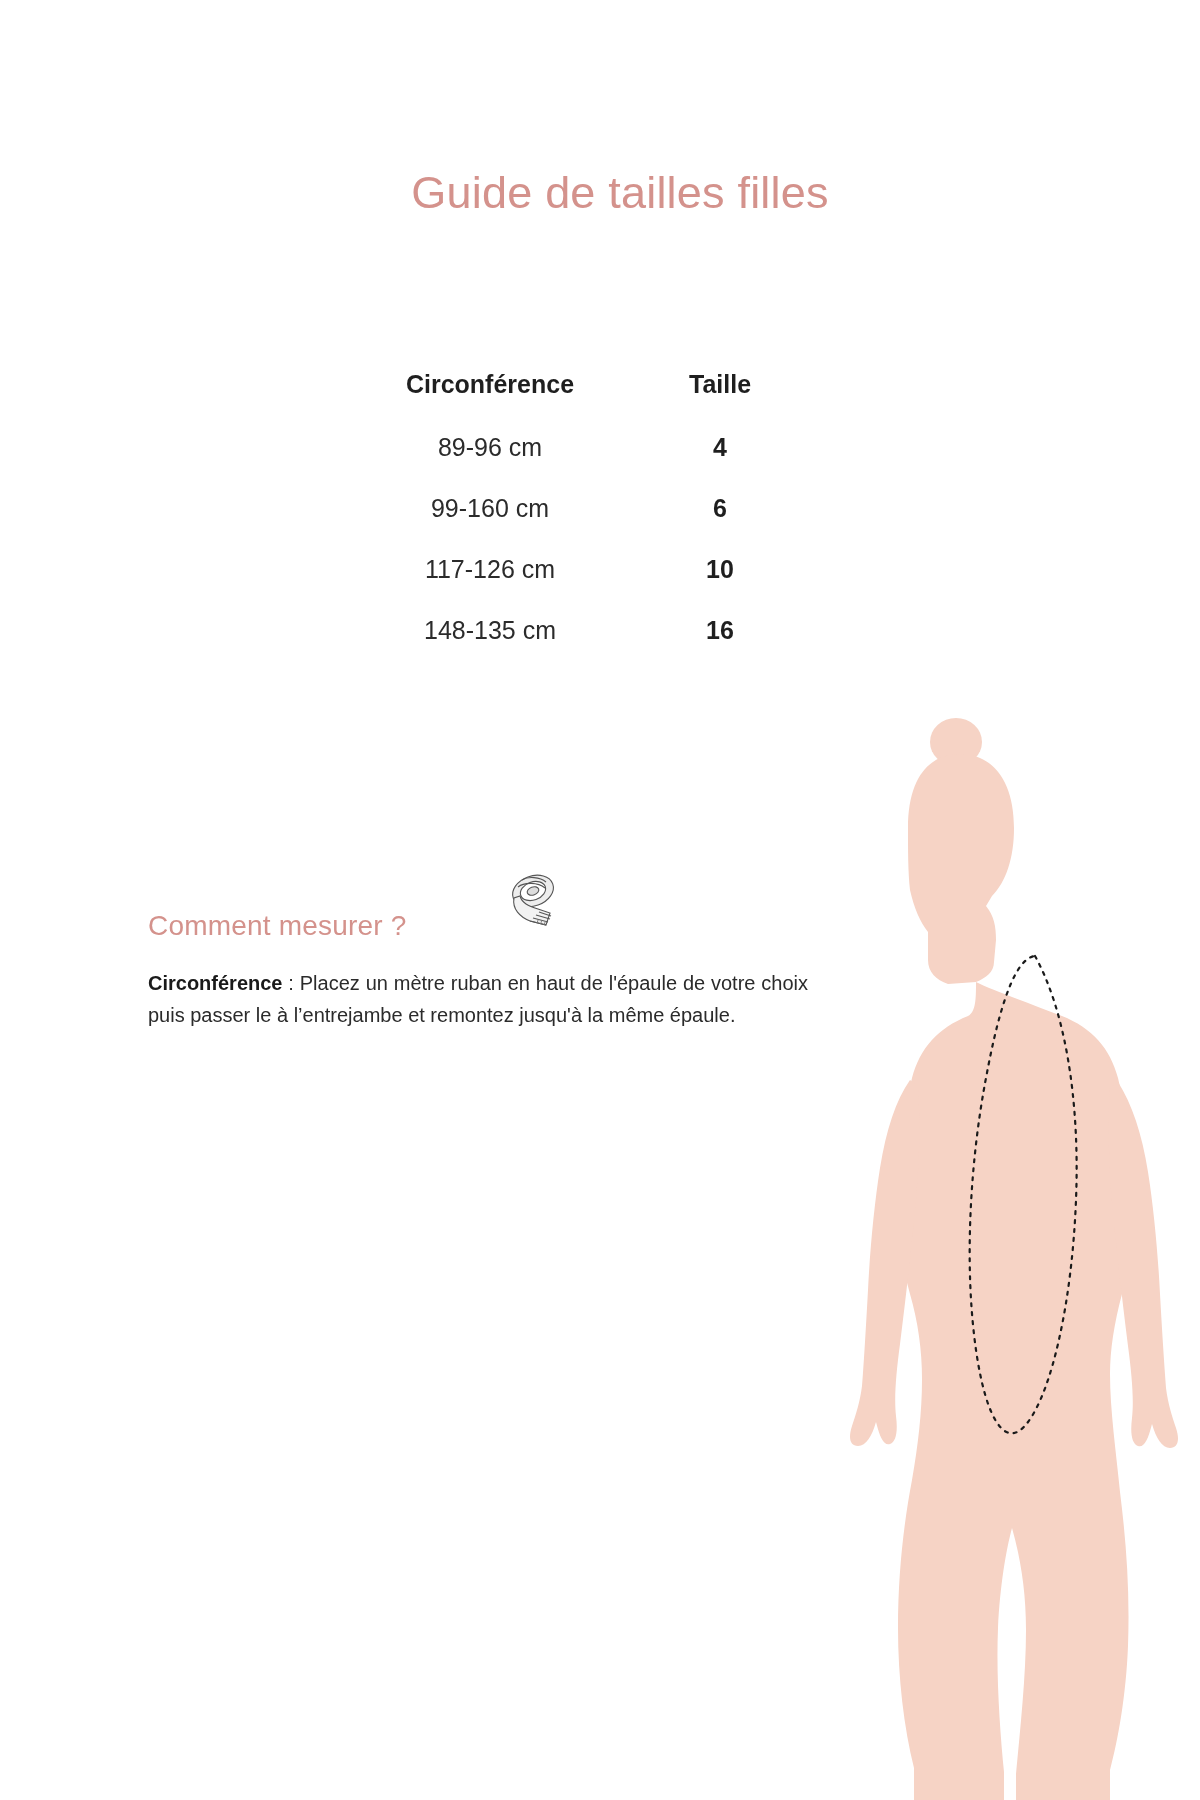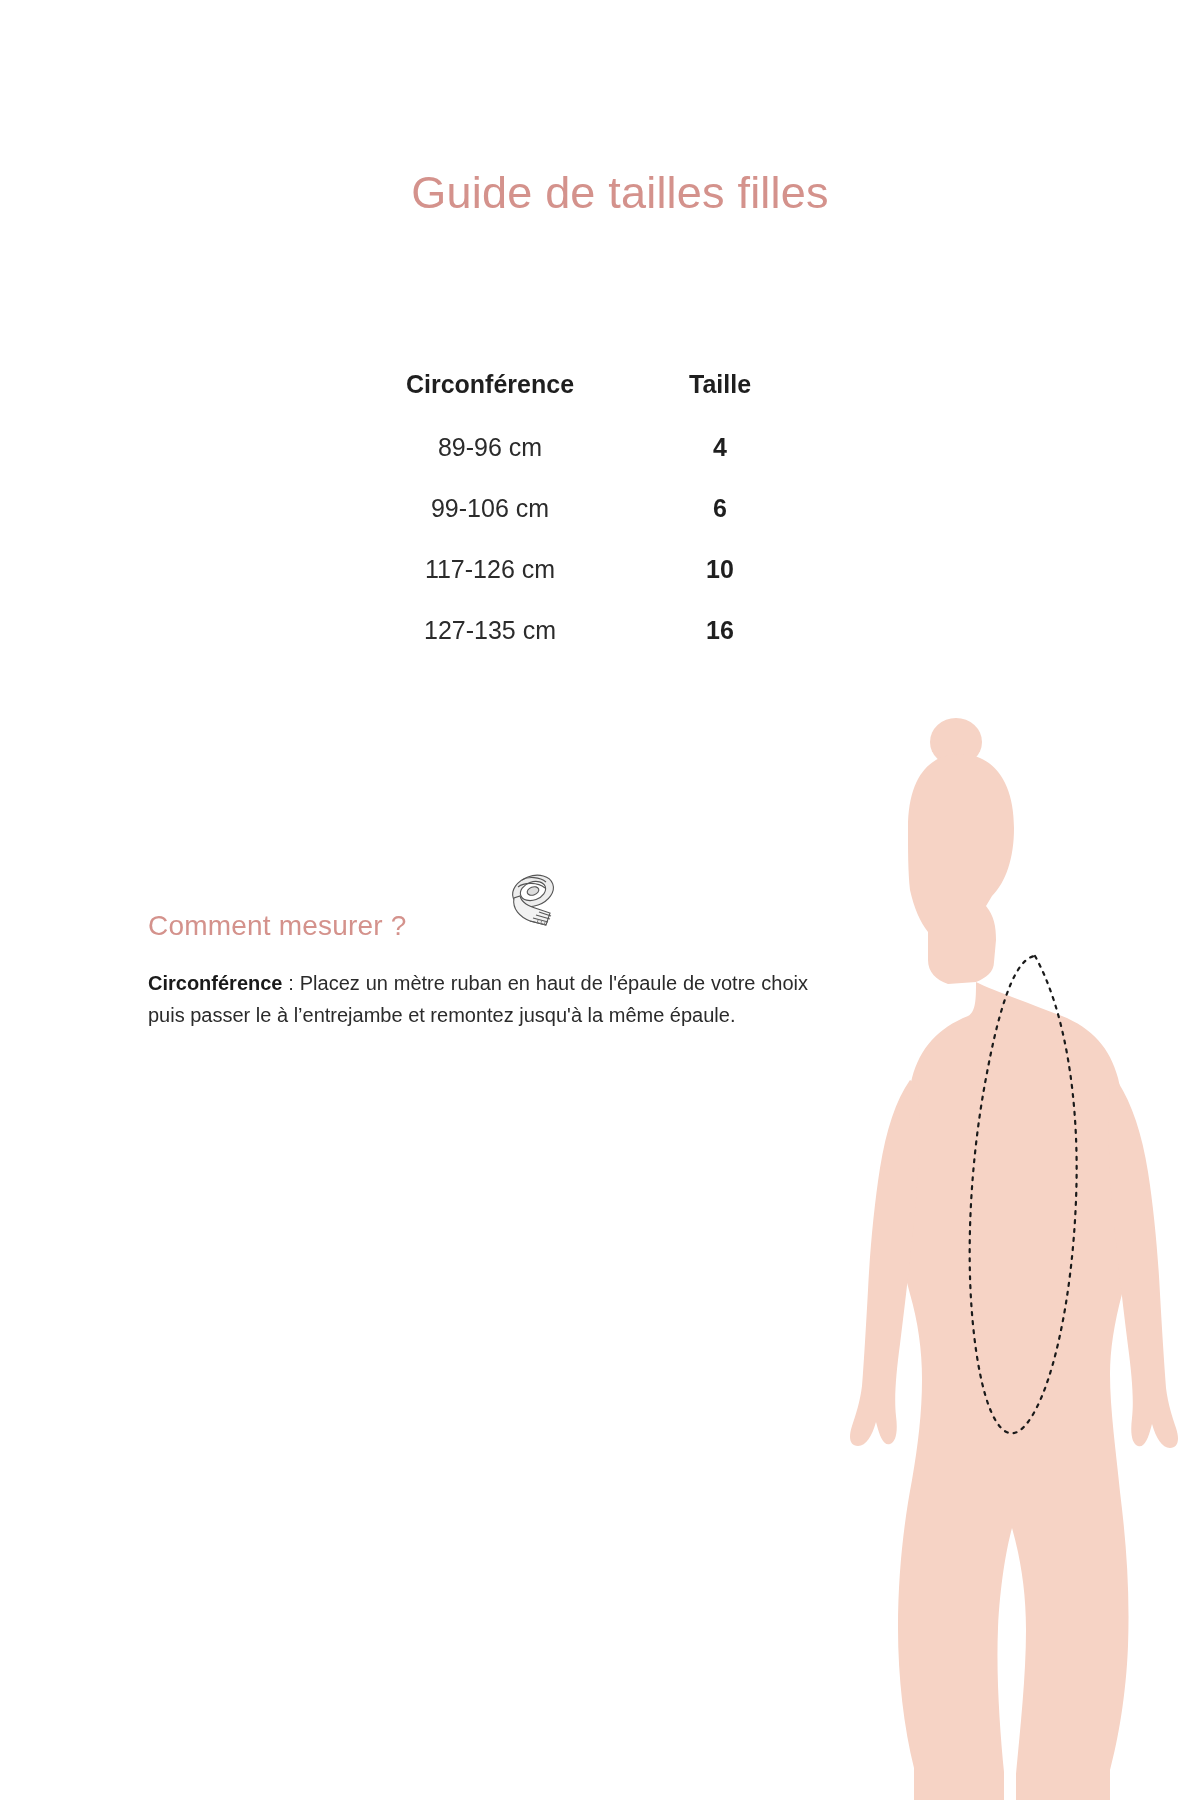--- a/index.html
+++ b/index.html
@@ -127,29 +127,29 @@
         <th class="col-circ">Circonférence</th>
         <th class="col-size">Taille</th>
       </tr>
     </thead>
     <tbody>
       <tr>
         <td>89-96 cm</td>
         <td class="size-val">4</td>
       </tr>
       <tr>
-        <td>99-106 cm</td>
+        <td>99-160 cm</td>
         <td class="size-val">6</td>
       </tr>
       <tr>
         <td>117-126 cm</td>
         <td class="size-val">10</td>
       </tr>
       <tr>
-        <td>127-135 cm</td>
+        <td>148-135 cm</td>
         <td class="size-val">16</td>
       </tr>
     </tbody>
   </table>
 
   <div class="how-heading">Comment mesurer ?</div>
 
   <div class="tape-icon">
     <svg viewBox="0 0 72 72" width="72" height="72" aria-hidden="true">
       <g fill="none" stroke="#555555" stroke-width="1.1">

